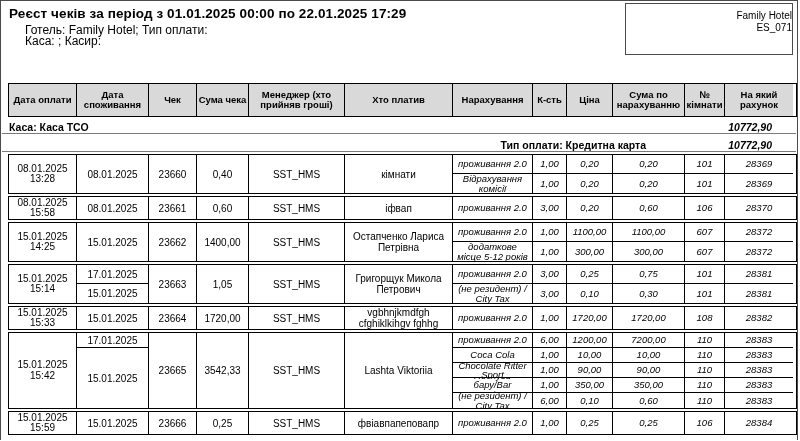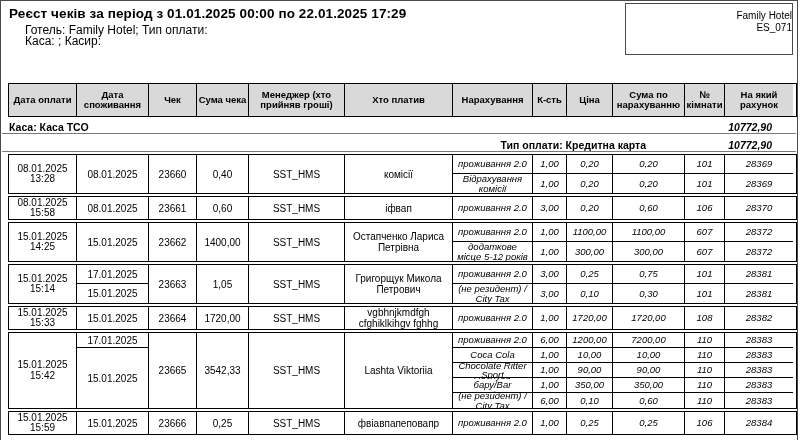--- a/index.html
+++ b/index.html
@@ -75,21 +75,21 @@
     <span class="gl-total">10772,90</span>
   </div>
 
   <div id="receipts">
       <div class="grid receipt" style="grid-template-rows: repeat(2, 19px);">
         <div class="cell br paydate" style="grid-area: 1 / 1 / 3;">08.01.2025<br>13:28</div>
         <div class="cell br" style="grid-area: 1 / 2 / 3;">08.01.2025</div>
         <div class="cell br" style="grid-area: 1 / 3 / 3;">23660</div>
         <div class="cell br" style="grid-area: 1 / 4 / 3;">0,40</div>
         <div class="cell br" style="grid-area: 1 / 5 / 3;">SST_HMS</div>
-        <div class="cell br" style="grid-area: 1 / 6 / 3;">комісії</div>
+        <div class="cell br" style="grid-area: 1 / 6 / 3;">кімнати</div>
         <div class="cell line-cell br bb" style="grid-area: 1 / 7;">проживання 2.0</div>
         <div class="cell line-cell br bb" style="grid-area: 1 / 8;">1,00</div>
         <div class="cell line-cell br bb" style="grid-area: 1 / 9;">0,20</div>
         <div class="cell line-cell br bb" style="grid-area: 1 / 10;">0,20</div>
         <div class="cell line-cell br bb" style="grid-area: 1 / 11;">101</div>
         <div class="cell line-cell  bb" style="grid-area: 1 / 12;">28369</div>
         <div class="cell line-cell br" style="grid-area: 2 / 7;">Відрахування комісії</div>
         <div class="cell line-cell br" style="grid-area: 2 / 8;">1,00</div>
         <div class="cell line-cell br" style="grid-area: 2 / 9;">0,20</div>
         <div class="cell line-cell br" style="grid-area: 2 / 10;">0,20</div>

